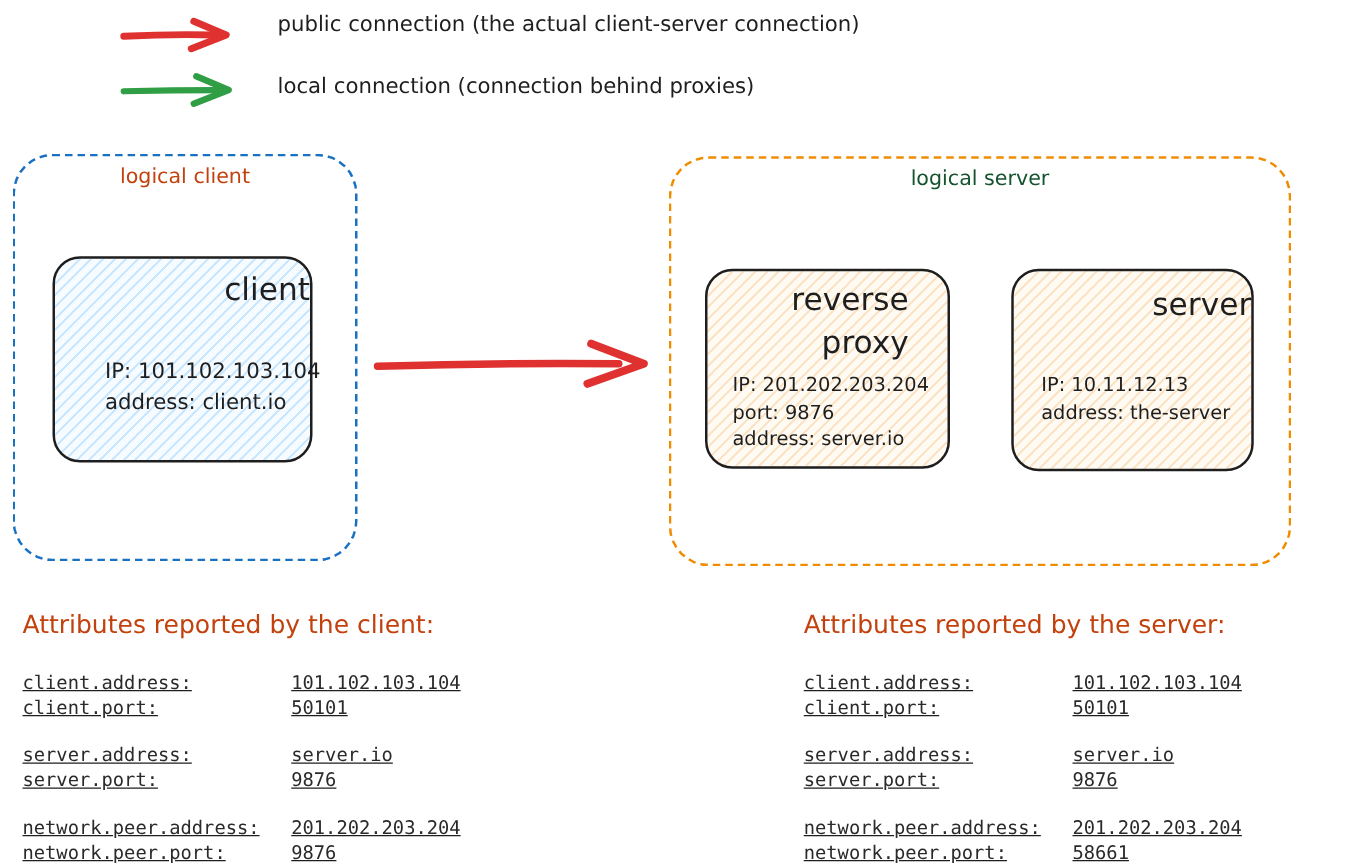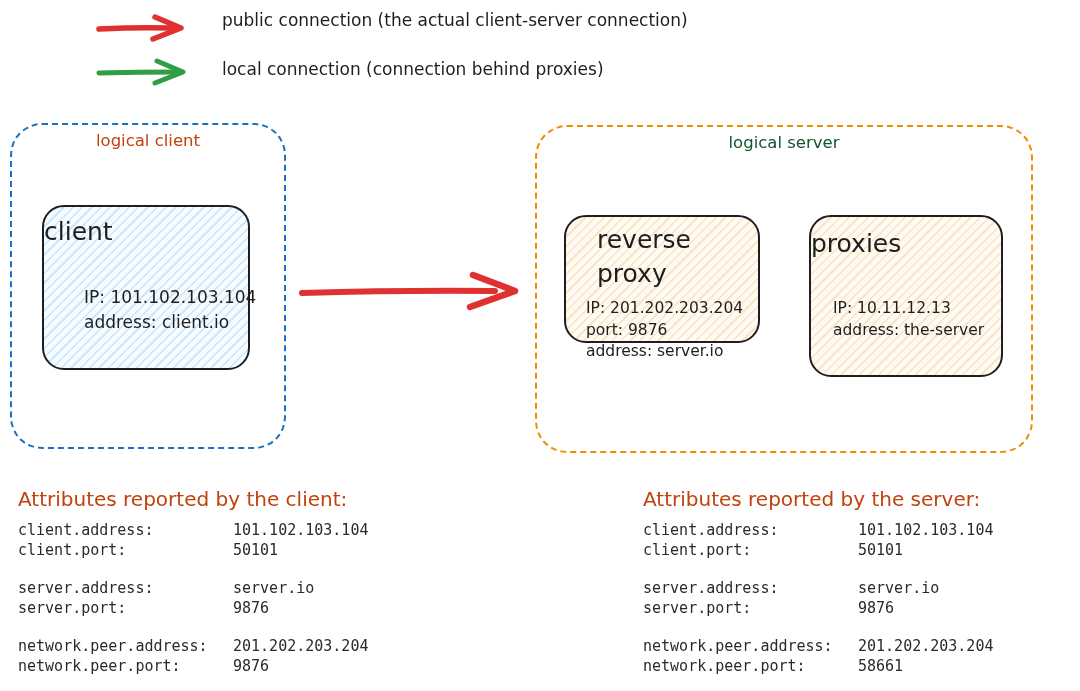--- a/index.html
+++ b/index.html
@@ -55,21 +55,21 @@
   }
   .node-box.orange-fill {
     background: repeating-linear-gradient(135deg,
       rgba(248, 205, 150, 0.55) 0px, rgba(248, 205, 150, 0.55) 1.8px,
       rgba(255, 250, 242, 0.96) 1.8px, rgba(255, 250, 242, 0.96) 6.6px);
   }
   .node-title {
     position: absolute;
     left: 0;
     width: 100%;
-    text-align: left;
+    text-align: right;
     font-size: 25px;
     line-height: 34px;
     color: #1e1e1e;
   }
   .node-title .wrapbox { margin: 0 auto; width: 130px; }
   .node-info {
     position: absolute;
     color: #1e1e1e;
     white-space: nowrap;
   }
@@ -77,21 +77,21 @@
   .node-info.server-side-info { font-size: 15.5px; line-height: 21.5px; }
 
   
   .attr-block { width: 420px; }
   .attr-heading {
     font-size: 20px;
     line-height: 24px;
     color: #c2410c;
     white-space: nowrap;
   }
-  .attr-rows { margin-top: 10px; }
+  .attr-rows { margin-top: 26px; text-decoration: underline; }
   .attr-row {
     display: flex;
     font-family: "DejaVu Sans Mono", "Liberation Mono", monospace;
     font-size: 15px;
     line-height: 19.5px;
     color: #2a2a2a;
     white-space: pre;
   }
   .attr-row .attr-label { width: 215px; flex: 0 0 215px; }
   .attr-row.group-gap { margin-top: 19px; }
@@ -140,33 +140,33 @@
       <g stroke-linecap="round" stroke-linejoin="round" fill="none" stroke="#e03131">
         <path d="M9 25 Q 110 22 202 23" stroke-width="6"></path>
         <path d="M180 7 L222 23 L177 39" stroke-width="6.5"></path>
       </g>
     </svg>
   </div>
 
   <div class="abs logical-box logical-server-box" style="left:535px; top:125px; width:498px; height:328px;">
     <div class="logical-box-label">logical server</div>
 
-    <div class="abs node-box orange-fill" style="left:27px; top:88px; width:196px; height:128px;">
+    <div class="abs node-box orange-fill" style="left:27px; top:88px; width:196px; height:160px;">
       <div class="node-title" style="top:6px;">
         <div class="wrapbox">reverse proxy</div>
       </div>
       <div class="node-info server-side-info" style="left:20px; top:81px;">
         <div>IP: 201.202.203.204</div>
         <div>port: 9876</div>
         <div>address: server.io</div>
       </div>
     </div>
 
     <div class="abs node-box orange-fill" style="left:272px; top:88px; width:194px; height:162px;">
-      <div class="node-title" style="top:10px;">proxies</div>
+      <div class="node-title" style="top:10px;">server</div>
       <div class="node-info server-side-info" style="left:22px; top:81px;">
         <div>IP: 10.11.12.13</div>
         <div>address: the-server</div>
       </div>
     </div>
   </div>
 
   <div class="abs attr-block" style="left:18px; top:487px;">
     <div class="attr-heading">Attributes reported by the client:</div>
     <div class="attr-rows">

